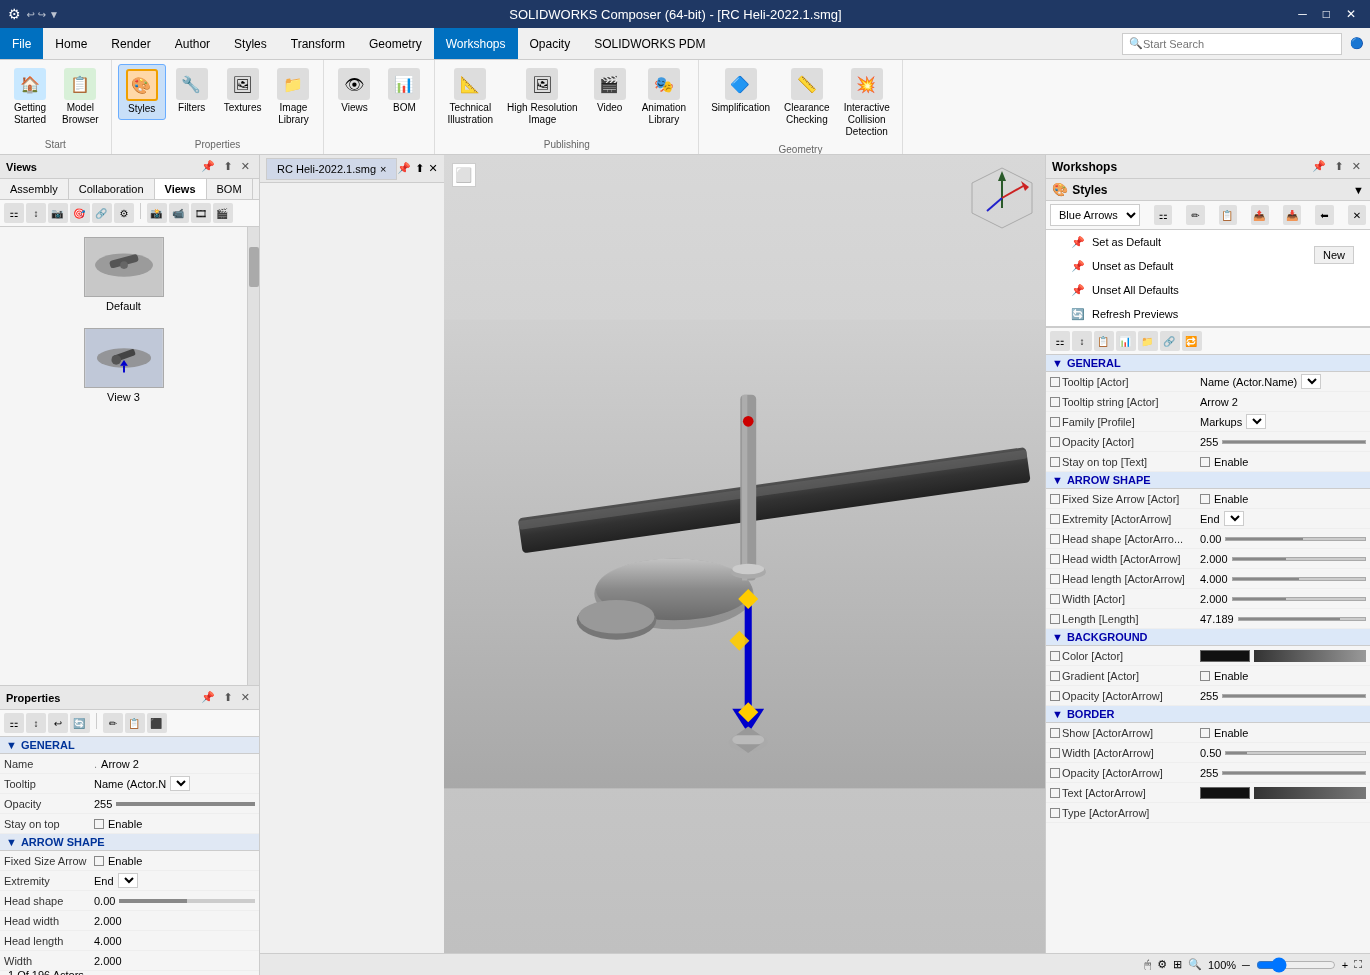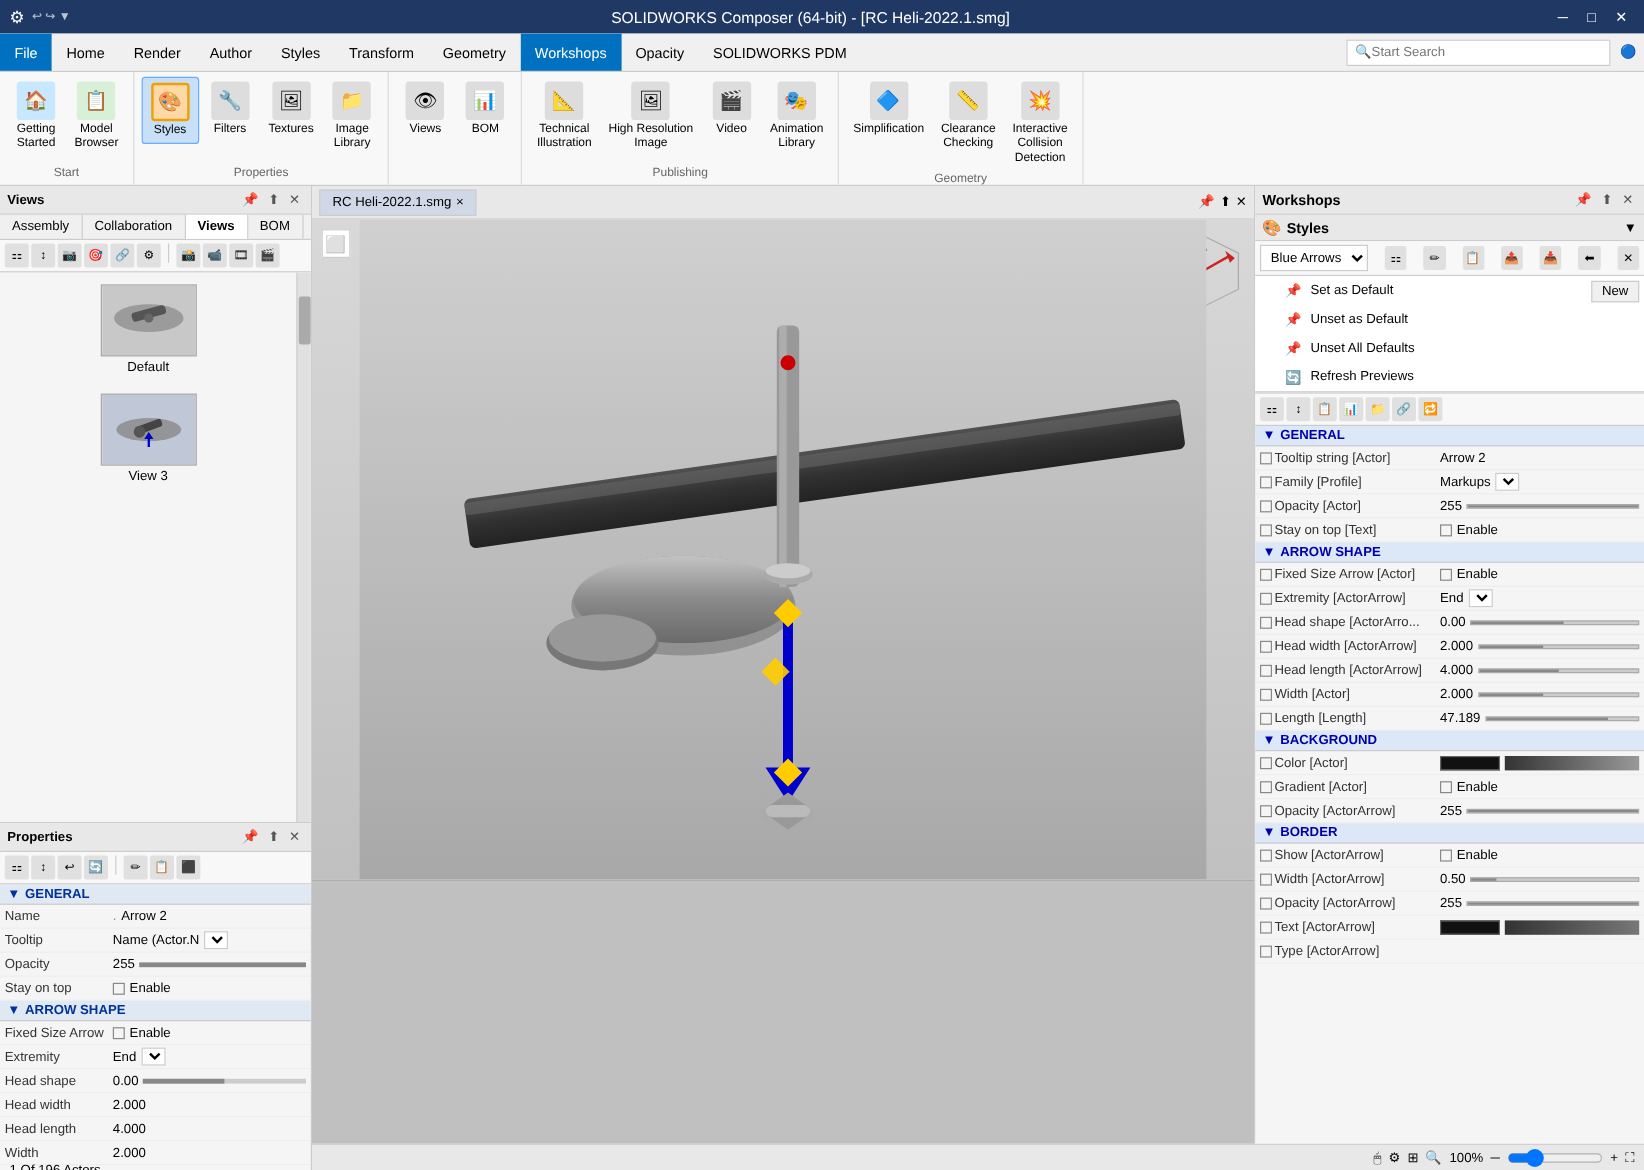--- a/index.html
+++ b/index.html
@@ -72,36 +72,36 @@
     .props-content { overflow-y: auto; flex: 1; }
     .props-section { background: #e0e8f4; padding: 2px 6px; font-weight: bold; font-size: 11px; color: #003399; cursor: pointer; display: flex; align-items: center; gap: 4px; border-bottom: 1px solid #ccc; }
     .props-row { display: flex; align-items: center; padding: 2px 4px; border-bottom: 1px solid #eee; min-height: 20px; }
     .props-key { width: 90px; font-size: 11px; color: #333; flex-shrink: 0; white-space: nowrap; overflow: hidden; }
     .props-val { flex: 1; font-size: 11px; color: #000; display: flex; align-items: center; gap: 4px; }
     .props-val .slider { flex: 1; height: 4px; background: #ccc; position: relative; }
     .props-val .slider-fill { height: 100%; background: #888; }
     .select-mini { border: 1px solid #ccc; font-size: 11px; padding: 0 2px; background: white; }
 
     
-    .center-area { flex: 1; display: flex; flex-direction: column; }
+    .center-area { flex: 1; display: flex; flex-direction: row; }
     .viewport-header { height: 28px; background: #e8e8e8; display: flex; align-items: center; padding: 0 6px; border-bottom: 1px solid #ccc; justify-content: space-between; }
     .viewport-tab { padding: 4px 10px; background: #d0d8e8; font-size: 11px; border: 1px solid #ccc; cursor: pointer; display: flex; align-items: center; gap: 4px; }
     .viewport { flex: 1; background: linear-gradient(180deg, #d8d8d8 0%, #c0c0c0 100%); position: relative; overflow: hidden; }
     .viewport-bottom { height: 220px; background: #c8c8c8; border-top: 1px solid #aaa; }
 
     
     .right-panel { width: 325px; background: #f5f5f5; border-left: 1px solid #ccc; display: flex; flex-direction: column; }
     .right-header { height: 24px; background: #e8e8e8; display: flex; align-items: center; justify-content: space-between; padding: 0 6px; border-bottom: 1px solid #ccc; }
     .right-header-title { font-weight: bold; font-size: 12px; }
     .styles-toolbar { display: flex; align-items: center; padding: 3px 4px; gap: 14px; border-bottom: 1px solid #ccc; background: #f8f8f8; }
     .style-select { flex: 1; border: 1px solid #ccc; font-size: 11px; padding: 2px 4px; background: white; height: 22px; }
     .style-tool { width: 20px; height: 20px; background: #e0e0e0; border-radius: 2px; display: flex; align-items: center; justify-content: center; cursor: pointer; font-size: 10px; }
     .styles-menu-item { padding: 4px 24px; cursor: pointer; display: flex; align-items: center; gap: 6px; }
     .styles-menu-item .icon { width: 16px; height: 16px; display: flex; align-items: center; justify-content: center; }
-    .new-btn { background: #f0f0f0; border: 1px solid #ccc; padding: 2px 8px; cursor: pointer; font-size: 11px; margin: 0; text-align: right; }
+    .new-btn { background: #f0f0f0; border: 1px solid #ccc; padding: 2px 8px; cursor: pointer; font-size: 11px; margin: 12px; text-align: right; }
     .right-toolbar { display: flex; padding: 3px 4px; gap: 2px; border-bottom: 1px solid #ccc; background: #f8f8f8; flex-wrap: wrap; border-top: 1px solid #ccc; }
     .right-content { overflow-y: auto; flex: 1; }
     .right-section { background: #dce8f8; padding: 2px 6px; font-weight: bold; font-size: 11px; color: #0000aa; cursor: pointer; display: flex; align-items: center; gap: 4px; border-bottom: 1px solid #ccc; }
     .right-row { display: flex; align-items: center; padding: 2px 4px; border-bottom: 1px solid #eee; min-height: 20px; }
     .right-key { width: 150px; font-size: 11px; color: #333; flex-shrink: 0; white-space: nowrap; overflow: hidden; display: flex; align-items: center; gap: 2px; }
     .right-val { flex: 1; font-size: 11px; color: #000; display: flex; align-items: center; gap: 4px; }
     .right-slider { flex: 1; height: 4px; background: #ccc; position: relative; border: 1px solid #aaa; }
     .right-slider-fill { height: 100%; background: #888; }
 
     
@@ -582,20 +582,30 @@
 
     <div class="right-content">
 
       <div class="right-section">
         <span>▼</span>
         <span>GENERAL</span>
       </div>
       <div class="right-row">
         <div class="right-key">
           <div class="small-check"></div>
+          <span>Tooltip [Actor]</span>
+        </div>
+        <div class="right-val">
+          <span>Name (Actor.Name)</span>
+          <select class="select-mini" style="width:20px;font-size:10px;"></select>
+        </div>
+      </div>
+      <div class="right-row">
+        <div class="right-key">
+          <div class="small-check"></div>
           <span>Tooltip string [Actor]</span>
         </div>
         <div class="right-val">
           <span>Arrow 2</span>
         </div>
       </div>
       <div class="right-row">
         <div class="right-key">
           <div class="small-check checked"></div>
           <span>Family [Profile]</span>

